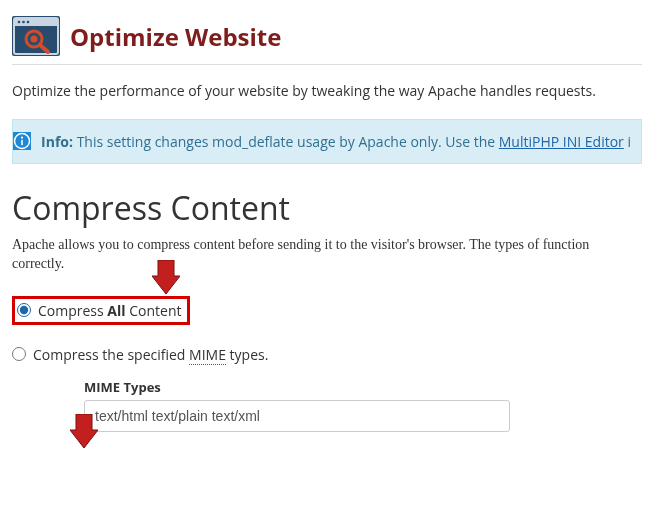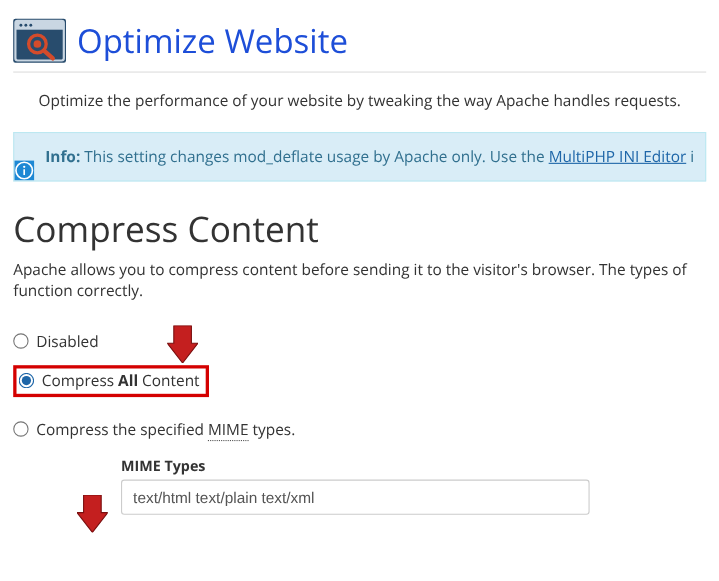--- a/index.html
+++ b/index.html
@@ -14,42 +14,41 @@
   .page-header {
     display: flex;
     align-items: center;
     gap: 10px;
     border-bottom: 1px solid #ddd;
     padding-bottom: 8px;
     margin-bottom: 16px;
     margin-top: 4px;
   }
   .page-header h1 {
-    font-size: 30px;
-    font-weight: 400;
-    color: #1d4ed8;
+    font-size: 24px;
+    font-weight: 700;
+    color: #7f1d1d;
   }
   .icon-box {
     width: 48px;
     height: 40px;
     background: #284c6d;
     border-radius: 2px;
     position: relative;
     overflow: hidden;
   }
   .icon-box svg { display:block; }
   .intro {
     margin-bottom: 18px;
     line-height: 1.4;
     color: #333;
-    text-align: center;
   }
   .callout {
     display: flex;
-    align-items: flex-end;
+    align-items: center;
     border: 1px solid #bce8f1;
     background: #d9edf7;
     margin-bottom: 22px;
     overflow: hidden;
   }
   .callout-icon {
     width: 44px;
     background: #1e88d4;
     color: #fff;
     display: flex;
@@ -67,20 +66,21 @@
   .callout-body a { color: #1e66a8; text-decoration: underline; }
   h2.section {
     font-size: 32px;
     font-weight: 400;
     color: #333;
     margin-bottom: 6px;
   }
   .section-desc {
     line-height: 1.4;
     margin-bottom: 22px;
+    font-family: Liberation Serif, serif;
   }
   .radios { margin-bottom: 14px; }
   .radio-row {
     display: inline-flex;
     align-items: center;
     gap: 7px;
     padding: 4px 0;
     margin-bottom: 8px;
   }
   .radio-row input[type=radio] {
@@ -90,21 +90,21 @@
   .highlight-box {
     border: 3px solid #d40000;
     padding: 2px 6px 2px 2px;
     display: inline-flex;
     align-items: center;
     gap: 7px;
   }
   .bold { font-weight: 700; }
   .dotted { border-bottom: 1px dotted #555; }
   .mime-block {
-    margin-left: 98px;
+    margin-left: 72px;
     margin-top: 2px;
     margin-bottom: 18px;
   }
   .mime-label {
     font-size: 13px;
     font-weight: 700;
     margin-bottom: 4px;
     display: block;
   }
   .mime-input {
@@ -166,26 +166,20 @@
   <div class="callout-body">
     <span class="info-label">Info:</span><span> This setting changes mod_deflate usage by Apache only. Use the </span><a href="#">MultiPHP INI Editor</a><span> i</span>
   </div>
 </div>
 
 <h2 class="section">Compress Content</h2>
 <p class="section-desc">Apache allows you to compress content before sending it to the visitor's browser. The types of function correctly.</p>
 
 <div class="radios rel">
 
-  <div>
-    <label class="radio-row">
-      <input type="radio" name="compress" style="">
-      <span>Disabled</span>
-    </label>
-  </div>
 
   <div class="rel">
     
     <div class="arrow" style="left:140px; top:-36px;">
       <svg viewBox="0 0 28 34">
         <path d="M6 0 H22 V16 H28 L14 34 L0 16 H6 Z" fill="#c41f1f" stroke="#7a0f0f" stroke-width="1"></path>
       </svg>
     </div>
     <label class="radio-row highlight-box">
       <input type="radio" name="compress" checked="" style="">

